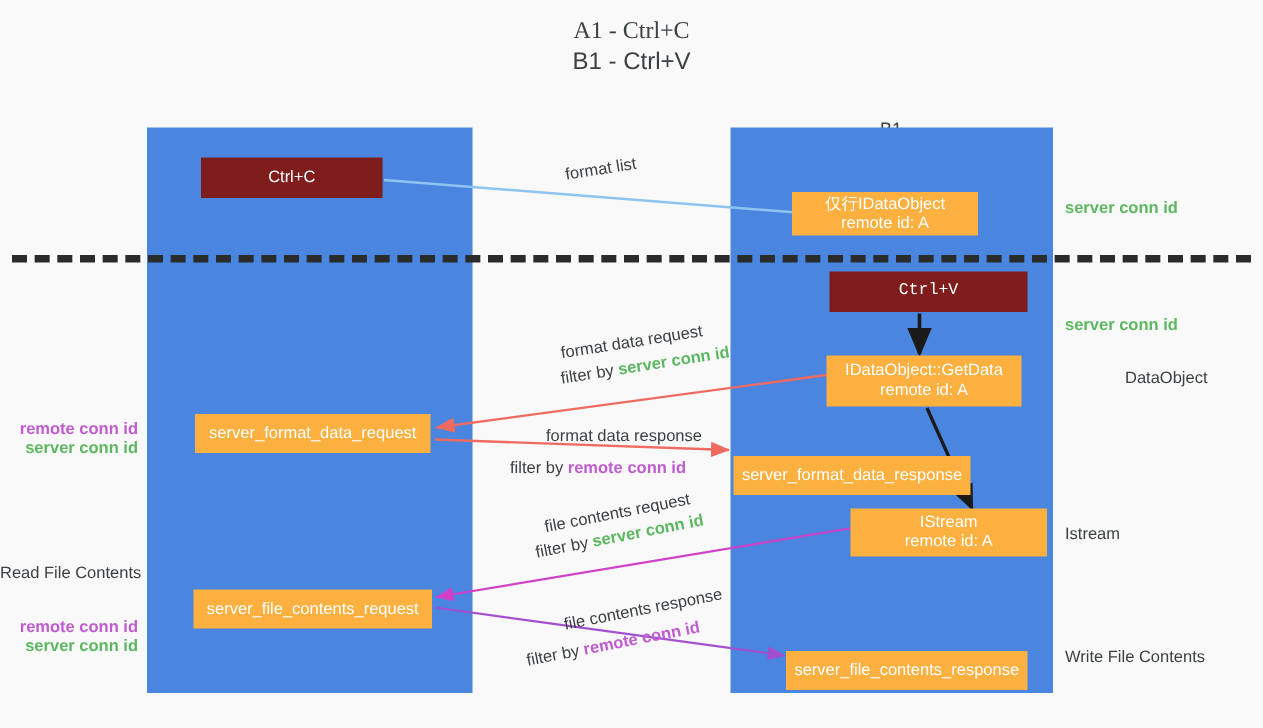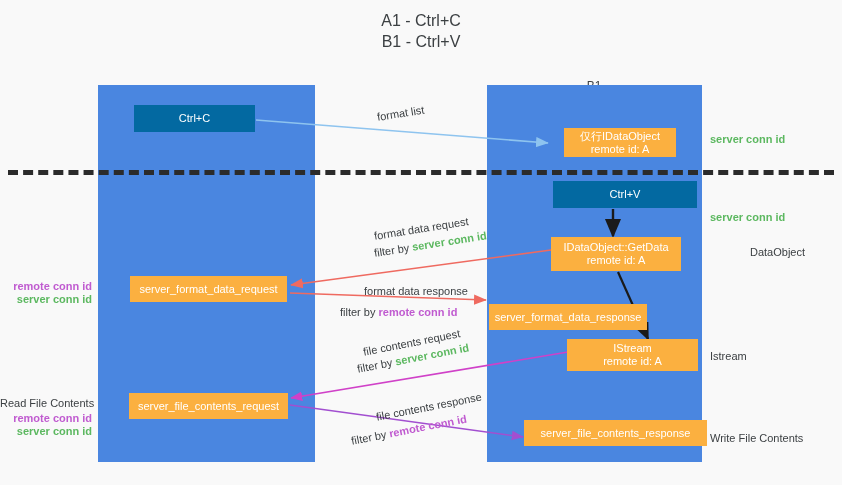--- a/index.html
+++ b/index.html
@@ -33,21 +33,21 @@
   .title {
     position: absolute;
     left: 0;
     width: 842px;
     text-align: center;
     font-size: 16px;
     line-height: 21px;
     color: #3c4043;
     white-space: pre;
   }
-  .title.l1 { top: 10px; }
+  .title.l1 { top: 10px; font-family: Liberation Serif, serif; }
   .title.l2 { top: 31px; }
 
   
   .col-head {
     position: absolute;
     text-align: center;
     font-size: 12px;
     line-height: 15px;
     color: #3c4043;
   }
@@ -67,21 +67,21 @@
     display: flex;
     flex-direction: column;
     align-items: center;
     justify-content: center;
     color: #ffffff;
     font-size: 11px;
     line-height: 13px;
     text-align: center;
     padding: 2px 4px;
   }
-  .box.green { background: #0369a1; }
+  .box.green { background: #7f1d1d; }
   .box.orange { background: #fbb040; }
   .box .ln { display: block; white-space: nowrap; }
 
   
   .dashed {
     position: absolute;
     left: 8px;
     width: 826px;
     height: 0;
     border-top: 5px dashed #2b2b2b;
@@ -160,26 +160,26 @@
 
     <line x1="568" y1="352" x2="291" y2="398" stroke="#d041c8" stroke-width="1.5" marker-end="url(#ah-magenta)"></line>
 
     <line x1="290" y1="405" x2="523" y2="437" stroke="#a24fd0" stroke-width="1.5" marker-end="url(#ah-purple)"></line>
   </svg>
 
   <div class="box green" style="left:134px; top:105px; width:121px; height:27px;">
     <span class="ln">Ctrl+C</span>
   </div>
 
-  <div class="box orange" style="left:564px; top:128px; width:112px; height:29px;">
+  <div class="box orange" style="left:528px; top:128px; width:124px; height:29px;">
     <span class="ln">仅行IDataObject</span>
     <span class="ln">remote id: A</span>
   </div>
 
-  <div class="box green" style="left:553px; top:181px; width:144px; height:27px;">
+  <div class="box green" style="left:553px; top:181px; width:132px; height:27px;font-family:Liberation Mono, monospace;">
     <span class="ln">Ctrl+V</span>
   </div>
 
   <div class="box orange" style="left:551px; top:237px; width:130px; height:34px;">
     <span class="ln">IDataObject::GetData</span>
     <span class="ln">remote id: A</span>
   </div>
 
   <div class="box orange" style="left:130px; top:276px; width:157px; height:26px;text-align:right;">
     <span class="ln">server_format_data_request</span>
@@ -191,21 +191,21 @@
 
   <div class="box orange" style="left:567px; top:339px; width:131px; height:32px;">
     <span class="ln">IStream</span>
     <span class="ln">remote id: A</span>
   </div>
 
   <div class="box orange" style="left:129px; top:393px; width:159px; height:26px;">
     <span class="ln">server_file_contents_request</span>
   </div>
 
-  <div class="box orange" style="left:524px; top:420px; width:183px; height:26px;">
+  <div class="box orange" style="left:524px; top:434px; width:161px; height:26px;">
     <span class="ln">server_file_contents_response</span>
   </div>
 
   <div class="dashed" style="top:170px;"></div>
 
   <div class="edge-label rot-a" style="left:376px; top:110px;">format list</div>
 
   <div class="edge-label rot-a" style="left:373px; top:229px;">
     <span>format data request</span>
   </div>
@@ -230,17 +230,17 @@
 
   <div class="ann green" style="left:710px; top:132px;">server conn id</div>
   <div class="ann green" style="left:710px; top:210px;">server conn id</div>
   <div class="ann dark" style="left:710px; top:245px;padding-left:40px;">DataObject</div>
   <div class="ann dark" style="left:710px; top:349px;">Istream</div>
   <div class="ann dark" style="left:710px; top:431px;">Write File Contents</div>
 
   <div class="ann purple right" style="left:0px; top:279px; width:92px;">remote conn id</div>
   <div class="ann green right" style="left:0px; top:292px; width:92px;">server conn id</div>
 
-  <div class="ann dark right" style="left:0px; top:396px; width:92px;">Read File Contents</div>
+  <div class="ann dark right" style="left:0px; top:375px; width:92px;">Read File Contents</div>
   <div class="ann purple right" style="left:0px; top:411px; width:92px;">remote conn id</div>
   <div class="ann green right" style="left:0px; top:424px; width:92px;">server conn id</div>
 
 </div>
 
 </body></html>

